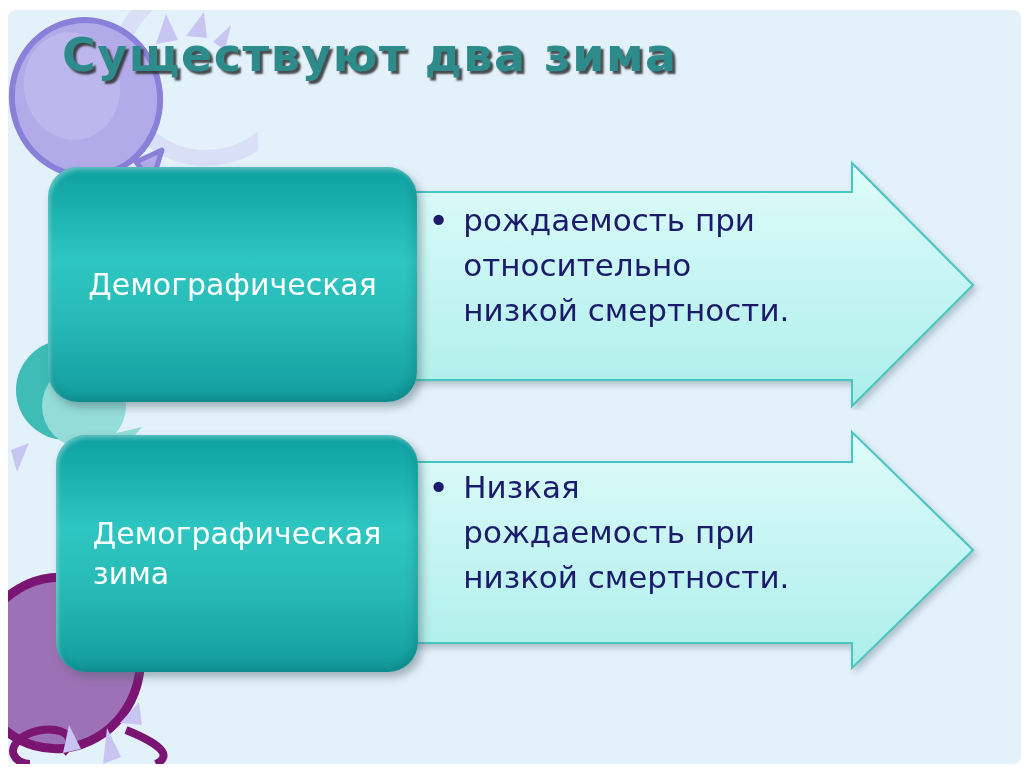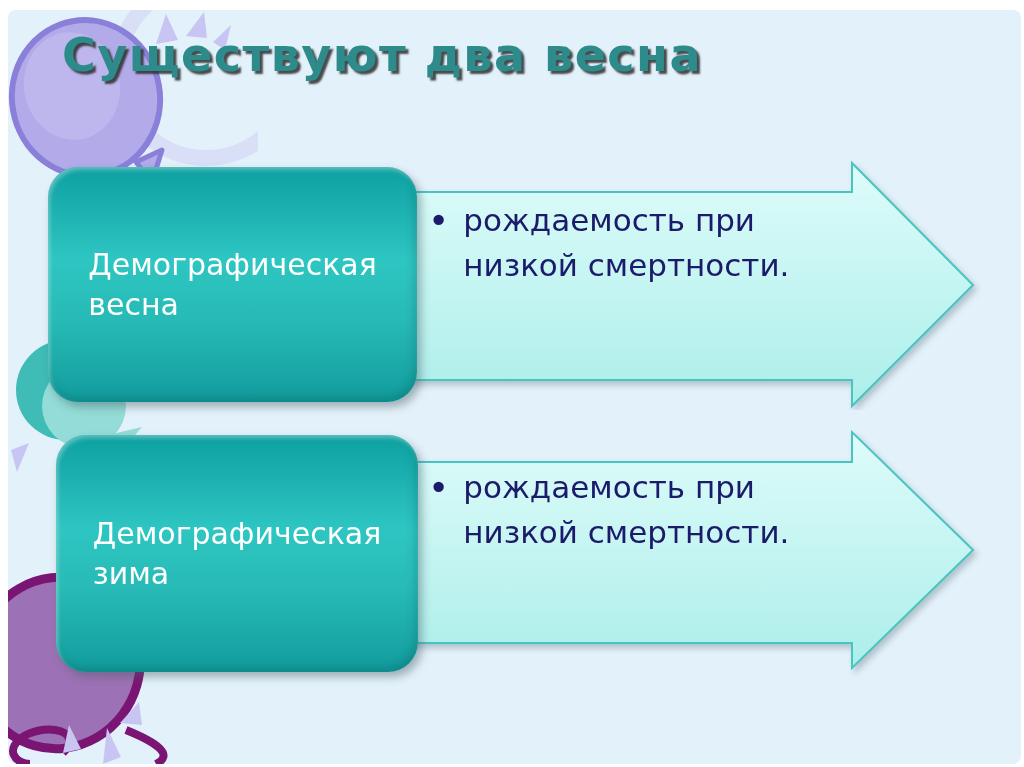--- a/index.html
+++ b/index.html
@@ -59,21 +59,21 @@
     <svg class="decor decor-bottom-left" width="240" height="199" viewBox="0 0 240 199">
       <ellipse cx="50" cy="98" rx="82" ry="86" transform="rotate(16 50 98)" style="fill:var(--balloon-plum-fill);stroke:var(--balloon-plum-outline);stroke-width:9"></ellipse>
       <path d="M118,165 C150,178 166,190 148,199" style="fill:none;stroke:var(--balloon-plum-outline);stroke-width:8"></path>
       <path d="M55,188 C76,166 40,158 18,170 C-6,184 8,199 22,199" style="fill:none;stroke:var(--balloon-plum-outline);stroke-width:8"></path>
       <path d="M55,188 L61,160 L73,184 Z" style="fill:var(--ray-lavender)"></path>
       <path d="M95,199 L99,163 L113,192 Z" style="fill:var(--ray-lavender)"></path>
       <path d="M112,158 L131,137 L134,160 Z" style="fill:var(--ray-lavender)"></path>
     </svg>
 
     <div class="slide-title">
-      <div>Существуют два весна</div>
+      <div>Существуют два зима</div>
     </div>
 
     <svg class="arrow-svg arrow-spring" width="580" height="250" viewBox="0 0 580 250">
       <defs>
         <linearGradient id="arrowGrad1" x1="0" y1="0" x2="0" y2="1">
           <stop offset="0" style="stop-color:var(--arrow-fill-top)"></stop>
           <stop offset="1" style="stop-color:var(--arrow-fill-bottom)"></stop>
         </linearGradient>
       </defs>
       <polygon points="2,32 446,32 446,3 567,125 446,246 446,220 2,220" fill="url(#arrowGrad1)" style="stroke:var(--arrow-border);stroke-width:2;stroke-linejoin:miter"></polygon>
@@ -85,41 +85,42 @@
           <stop offset="0" style="stop-color:var(--arrow-fill-top)"></stop>
           <stop offset="1" style="stop-color:var(--arrow-fill-bottom)"></stop>
         </linearGradient>
       </defs>
       <polygon points="2,32 446,32 446,2 567,120 446,238 446,213 2,213" fill="url(#arrowGrad2)" style="stroke:var(--arrow-border);stroke-width:2;stroke-linejoin:miter"></polygon>
     </svg>
 
     <div class="tealbox box-spring">
       <div class="box-label">
         <div>Демографическая</div>
-        <div>весна</div>
       </div>
     </div>
 
     <div class="tealbox box-winter">
       <div class="box-label">
         <div>Демографическая</div>
         <div>зима</div>
       </div>
     </div>
 
     <div class="arrow-textblock text-spring">
       <span class="bullet">•</span>
       <span>
         <div>рождаемость при</div>
+        <div>относительно</div>
         <div>низкой смертности.</div>
       </span>
     </div>
 
     <div class="arrow-textblock text-winter">
       <span class="bullet">•</span>
       <span>
+        <div>Низкая</div>
         <div>рождаемость при</div>
         <div>низкой смертности.</div>
       </span>
     </div>
 
   </div>
 </div>
 
 </body></html>

